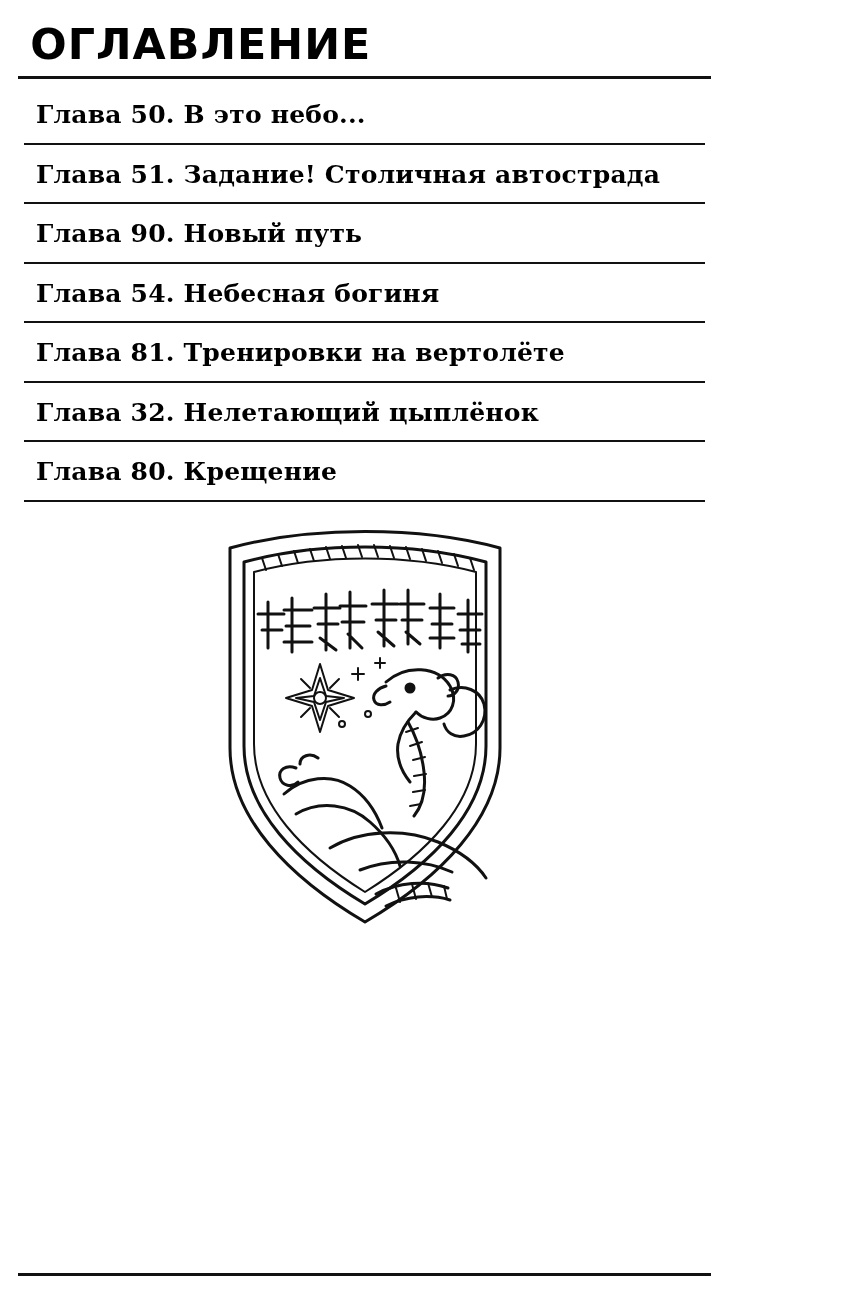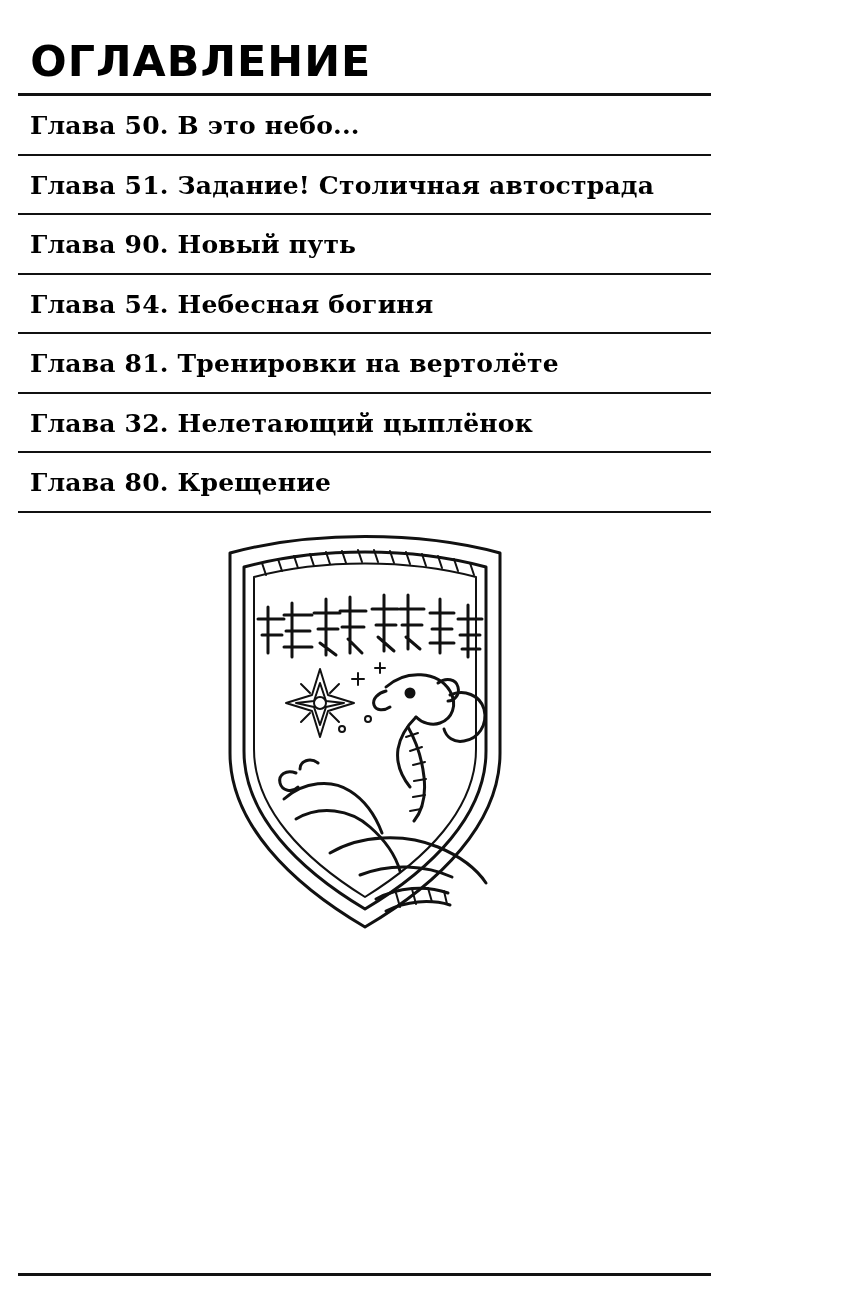--- a/index.html
+++ b/index.html
@@ -13,42 +13,42 @@
     position: relative;
     font-family: "DejaVu Sans", sans-serif;
     color: #000000;
     overflow: hidden;
   }
   .page {
     position: relative;
     width: 729px;
     height: 1300px;
     box-sizing: border-box;
-    padding: 17px 18px;
+    padding: 0 18px;
   }
   .toc-title {
     font-family: "DejaVu Sans", sans-serif;
     font-weight: bold;
     font-size: 42px;
     letter-spacing: 1px;
     line-height: 1;
     padding: 24px 0 10px 12px;
     transform: scaleX(1.02);
     transform-origin: left center;
   }
   .rule {
     height: 3px;
     background: #111111;
     margin: 0;
   }
   .rule.thin {
     height: 2px;
   }
   .toc-list {
-    margin: 0;
+    margin: 6px;
     padding: 0;
     list-style: none;
   }
   .toc-item {
     font-family: "DejaVu Serif", serif;
     font-weight: bold;
     font-size: 25px;
     line-height: 1.1;
     padding: 16px 0 14px 12px;
     letter-spacing: 0.2px;

